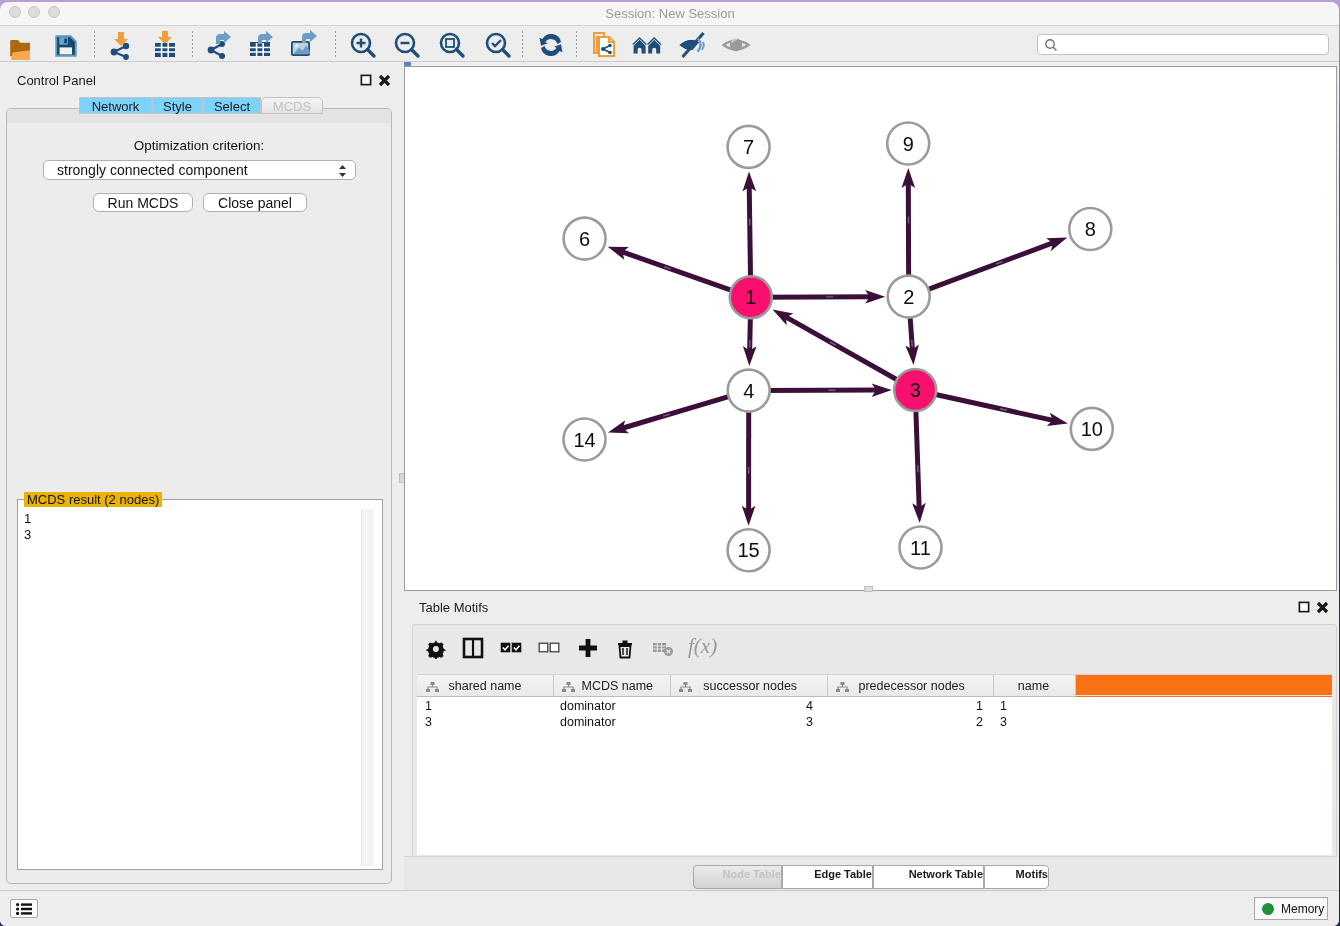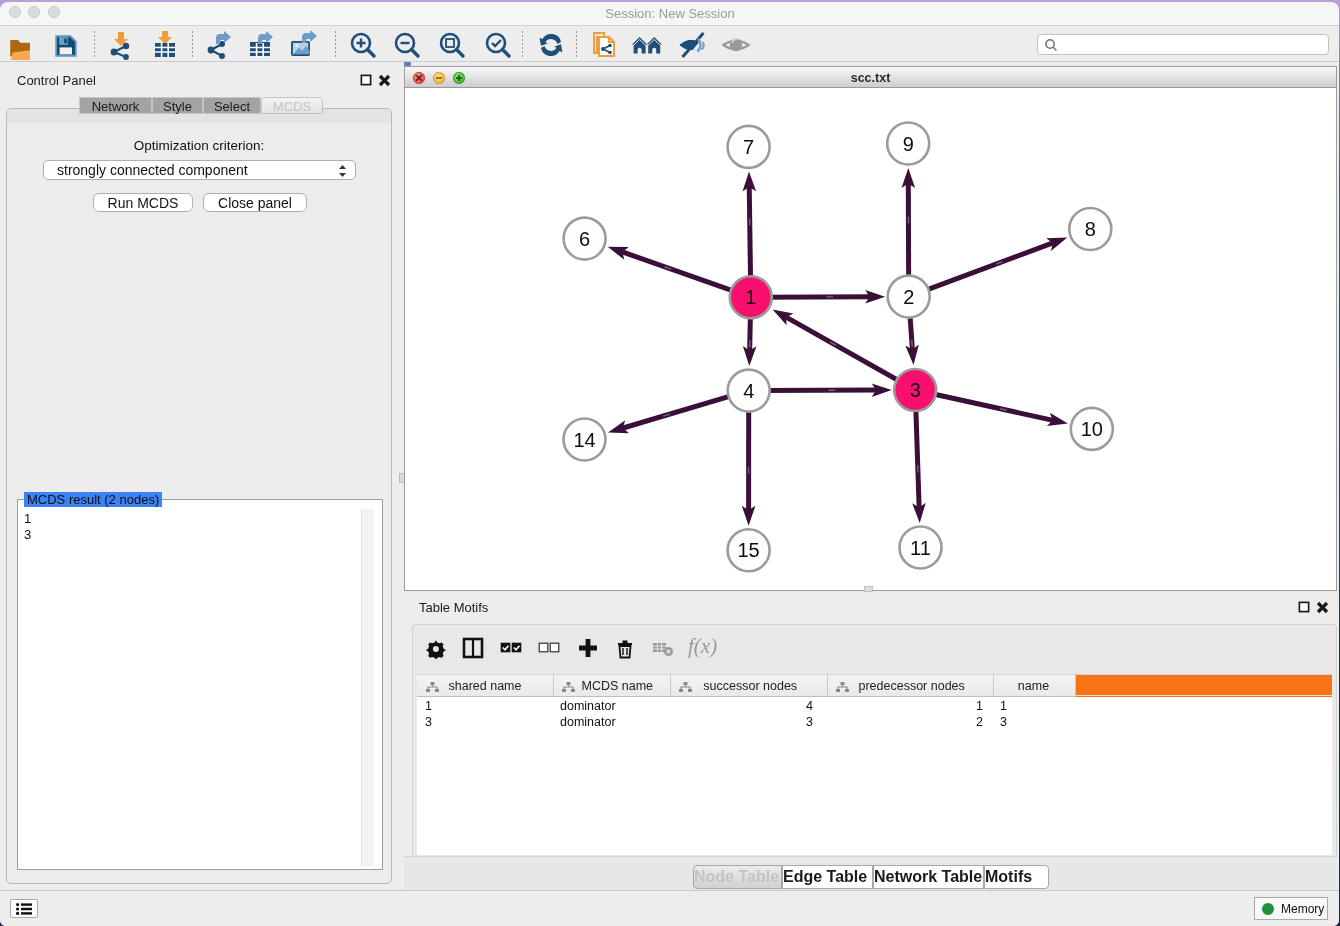--- a/index.html
+++ b/index.html
@@ -9,43 +9,43 @@
 .deskRight{left:1338.6px;top:0;width:1.4px;height:926px;background:linear-gradient(#b7a0d8 0%,#8f87ae 6%,#4b5377 20%,#2c3a60 45%,#21304f 80%,#1c2440 100%)}
 .titlebar{left:0;top:2px;width:1338.6px;height:24px;background:#f6f6f6;border-radius:8px 8px 0 0;border-bottom:1px solid #d2d2d2}
 .midbg{left:0;top:26px;width:1338.6px;height:876px;background:#ededed}
 .tl{width:12px;height:12px;border-radius:50%;background:#dcdcdc;border:1px solid #c8c8c8;top:6px}
 .wtitle{width:100%;text-align:center;top:6px;font-size:13px;color:#9a9a9a}
 .toolbar{left:0;top:27px;width:1338.6px;height:35px;background:#ededed;border-bottom:1px solid #cccccc}
 .tsep{top:4px;width:1px;height:26px;background-image:linear-gradient(#9a9a9a 40%,rgba(255,255,255,0) 0%);background-size:1px 4px}
 .searchbox{left:1037px;top:7px;width:292px;height:21px;background:#fff;border:1px solid #c3c3c3;border-radius:4px}
 .icon{position:absolute;top:3px}
 .cp-title{left:17px;top:73px;font-size:13px;color:#1b1b1b}
-.tab{position:absolute;top:97px;height:17px;background:#a3a3a3;border:1px solid #c4c4c4;font-size:13px;color:#1a1a1a;text-align:center;padding-top:1px}
+.tab{position:absolute;top:97px;height:17px;background:#7dd3fc;border:1px solid #c4c4c4;font-size:13px;color:#1a1a1a;text-align:center;padding-top:1px}
 .cpbox{left:6px;top:108px;width:386px;height:776px;border:1px solid #b9b9b9;border-radius:5px;background:#ececec}
 .cpband{left:7px;top:109px;width:384px;height:14px;background:#e3e3e3;border-radius:4px 4px 0 0}
 .dropdown{left:43px;top:160px;width:313px;height:20px;background:#fff;border:1px solid #b0b0b0;border-radius:5px;font-size:14px;color:#111;padding:1px 0 4px 13px}
 .btn{position:absolute;top:193px;height:19px;background:#fff;border:1px solid #b0b0b0;border-radius:6px;font-size:14px;color:#111;text-align:center;padding-top:1px}
 .mcdsbox{left:17px;top:499px;width:366px;height:371px;border:1px solid #9f9f9f;background:#fff}
-.mcdslbl{left:24px;top:492px;font-size:13px;color:#111;background:#3b82f6;padding:0 3px}
+.mcdslbl{left:24px;top:492px;font-size:13px;color:#111;background:#eab308;padding:0 3px}
 .mcdstext{left:24px;top:511px;font-size:13px;color:#111;line-height:16px}
 .netwin{left:404px;top:66px;width:933px;height:525px;border:1px solid #9c9c9c;background:#fff}
 .nettitle{left:0;top:0;width:100%;height:21px;background:linear-gradient(#fafafa,#d8d8d8 75%,#cfcfcf);border-bottom:1px solid #989898}
 .nt-text{width:100%;top:4px;text-align:center;font-size:12.5px;color:#2c2c2c;font-weight:bold}
 .tlbtn{top:5px;width:11.5px;height:11.5px;border-radius:50%}
 .tp-title{left:419px;top:600px;font-size:13px;color:#1b1b1b}
 .tpcontainer{left:412px;top:624px;width:925px;height:245px;background:#e8e8e8;border:1px solid #d2d2d2;border-radius:3px}
 .tptoolbar{left:417px;top:628px;width:915px;height:39px}
 .thead{left:417px;top:674px;width:915px;height:23px;background:#f97316;border-top:1px solid #d5d5d5}
 .theadbg{position:absolute;left:0;top:0;width:659px;height:22px;background:linear-gradient(#f4f4f4,#e9e9e9);border-bottom:1px solid #bdbdbd}
 .hcell{position:absolute;top:4px;font-size:12.5px;color:#222}
 .hdiv{position:absolute;top:0;width:1px;height:22px;background:#c9c9c9}
 .trow{position:absolute;font-size:12.5px;color:#111}
 .tbody{left:417px;top:697px;width:915px;height:158px;background:#fff}
 .hline{left:1076px;top:695px;width:256px;height:1px;background:#e3e3e3}
-.bottabs{position:absolute;top:865px;height:24px;background:#fff;border:1px solid #a8a8a8;font-size:16px;font-weight:bold;color:#1a1a1a;text-align:left;padding-top:2px}
+.bottabs{position:absolute;top:865px;height:24px;background:#fff;border:1px solid #a8a8a8;font-size:11px;font-weight:bold;color:#1a1a1a;text-align:right;padding-top:2px}
 .tabstrip{left:404px;top:856px;width:933px;height:34px;background:#e7e7e7;border-top:1px solid #d4d4d4}
 .statbar{left:0;top:890px;width:1338.6px;height:36px;background:#ededed;border-top:1px solid #c9c9c9;border-radius:0 0 6px 6px}
 .membtn{left:1254px;top:897px;width:74px;height:23px;background:#f8f8f8;border:1.5px solid #a9a9a9}
 .listbtn{left:10px;top:899px;width:28px;height:19px;background:#fbfbfb;border:1.5px solid #a9a9a9;border-radius:2px}
 </style></head><body>
 <div class="abs deskTop"></div>
 <div class="abs deskBot"></div>
 <div class="abs titlebar"></div>
 <div class="abs midbg"></div>
 <div class="abs winBot"></div>
@@ -192,35 +192,20 @@
 </div>
 <div class="abs btn" style="left:93px;width:100px">Run MCDS</div>
 <div class="abs btn" style="left:203px;width:104px">Close panel</div>
 <div class="abs mcdsbox"></div>
 <div class="abs" style="left:361px;top:509px;width:13px;height:357px;background:#f3f3f3;border-left:1px solid #e2e2e2"></div>
 <div class="abs mcdslbl">MCDS result (2 nodes)</div>
 <div class="abs mcdstext">1<br>3</div>
 <div class="abs" style="left:399px;top:473px;width:6px;height:10px;background:#d9d9d9;border:1px solid #bdbdbd"></div>
 <div class="abs" style="left:404px;top:62px;width:7px;height:4px;background:#5b82c0;border-radius:1px"></div>
 <div class="abs netwin">
-  <div class="abs nettitle">
-    <div class="abs tlbtn" style="left:8px;background:radial-gradient(circle at 35% 30%,#f09086,#dd4438);border:0.5px solid #b33"></div>
-    <div class="abs tlbtn" style="left:28px;background:radial-gradient(circle at 35% 30%,#ffd97a,#f3b128);border:0.5px solid #c8912a"></div>
-    <div class="abs tlbtn" style="left:48px;background:radial-gradient(circle at 35% 30%,#8ade71,#35ae24);border:0.5px solid #2b8f1e"></div>
-    <svg width="8" height="8" style="position:absolute;left:9.8px;top:7px" viewBox="0 0 8 8">
-        <path d="M1.2 1.2 L6.8 6.8 M6.8 1.2 L1.2 6.8" stroke="#6d1410" stroke-width="1.6"></path>
-      </svg>
-    <svg width="8" height="8" style="position:absolute;left:29.8px;top:7px" viewBox="0 0 8 8">
-        <path d="M1 4 L7 4" stroke="#8a6a14" stroke-width="1.8"></path>
-      </svg>
-    <svg width="8" height="8" style="position:absolute;left:49.8px;top:7px" viewBox="0 0 8 8">
-        <path d="M1 4 L7 4 M4 1 L4 7" stroke="#1c6b12" stroke-width="1.8"></path>
-      </svg>
-    <div class="abs nt-text">scc.txt</div>
-  </div>
   <svg width="931" height="502" viewBox="0 0 931 502" style="position:absolute;left:0;top:21px">
 <line x1="345.8" y1="209.2" x2="344.2" y2="97.4" stroke="#3b1038" stroke-width="5"></line>
 <path d="M344.0 83.4 L351.1 103.3 L344.2 99.0 L337.5 103.5 Z" fill="#3b1038"></path>
 <rect x="341.2" y="133.4" width="7" height="1.4" fill="#75617f" transform="rotate(-90.8 344.7 134.1)"></rect>
 <line x1="345.8" y1="209.2" x2="215.9" y2="163.4" stroke="#3b1038" stroke-width="5"></line>
 <path d="M202.7 158.7 L223.8 159.0 L217.4 163.9 L219.3 171.8 Z" fill="#3b1038"></path>
 <rect x="259.2" y="179.2" width="7" height="1.4" fill="#75617f" transform="rotate(-160.6 262.7 179.9)"></rect>
 <line x1="345.8" y1="209.2" x2="466.2" y2="208.7" stroke="#3b1038" stroke-width="5"></line>
 <path d="M480.2 208.7 L460.2 215.6 L464.6 208.7 L460.2 202.0 Z" fill="#3b1038"></path>
 <rect x="421.2" y="208.2" width="7" height="1.4" fill="#75617f" transform="rotate(-0.2 424.8 208.9)"></rect>

